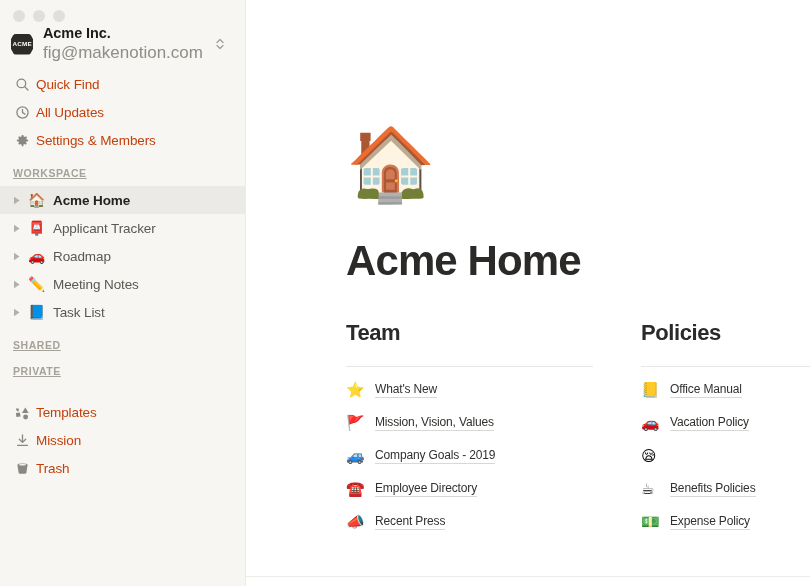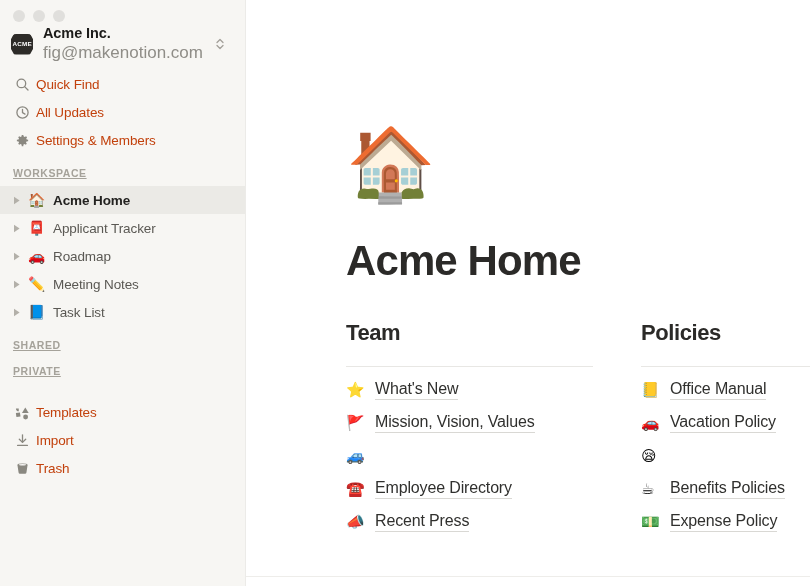--- a/index.html
+++ b/index.html
@@ -248,21 +248,21 @@
   .link-emoji {
     width: 20px;
     flex: 0 0 20px;
     font-size: 15px;
     line-height: 1;
     text-align: left;
     font-family: "DejaVu Sans", sans-serif;
   }
   .link-text {
     margin-left: 9px;
-    font-size: 16px;
+    font-size: 12px;
     color: #30302e;
     letter-spacing: -0.15px;
     border-bottom: 1px solid #d9d8d4;
     padding-bottom: 1px;
   }
 
   .bottom-rule {
     position: absolute;
     left: 0; right: 0;
     bottom: 9px;
@@ -408,21 +408,21 @@
       </div>
 
       <div class="nav-row">
         <span class="nav-ico">
           <svg width="15" height="15" viewBox="0 0 15 15" fill="none" stroke="#8a8880" stroke-width="1.3" stroke-linecap="round" stroke-linejoin="round">
             <path d="M7.5 1.8 L7.5 9.2"></path>
             <path d="M4.3 6.2 L7.5 9.4 L10.7 6.2"></path>
             <path d="M2.6 12.4 L12.4 12.4"></path>
           </svg>
         </span>
-        <span class="nav-label">Import</span>
+        <span class="nav-label">Mission</span>
       </div>
 
       <div class="nav-row">
         <span class="nav-ico">
           <svg width="15" height="15" viewBox="0 0 16 16" fill="#8a8880">
             <path d="M2.6 4.2h10.8l-1.2 8.1a1.5 1.5 0 0 1-1.5 1.3H5.3a1.5 1.5 0 0 1-1.5-1.3z"></path>
             <ellipse cx="8" cy="4.1" rx="5.4" ry="1.5" fill="#8a8880"></ellipse>
             <ellipse cx="8" cy="4.0" rx="4.0" ry="0.85" fill="#f7f6f3"></ellipse>
           </svg>
         </span>
@@ -447,20 +447,21 @@
           <div class="link-row">
             <span class="link-emoji">⭐</span>
             <span class="link-text">What's New</span>
           </div>
           <div class="link-row">
             <span class="link-emoji">🚩</span>
             <span class="link-text">Mission, Vision, Values</span>
           </div>
           <div class="link-row">
             <span class="link-emoji">🚙</span>
+            <span class="link-text">Company Goals - 2019</span>
           </div>
           <div class="link-row">
             <span class="link-emoji">☎️</span>
             <span class="link-text">Employee Directory</span>
           </div>
           <div class="link-row">
             <span class="link-emoji">📣</span>
             <span class="link-text">Recent Press</span>
           </div>
         </div>

